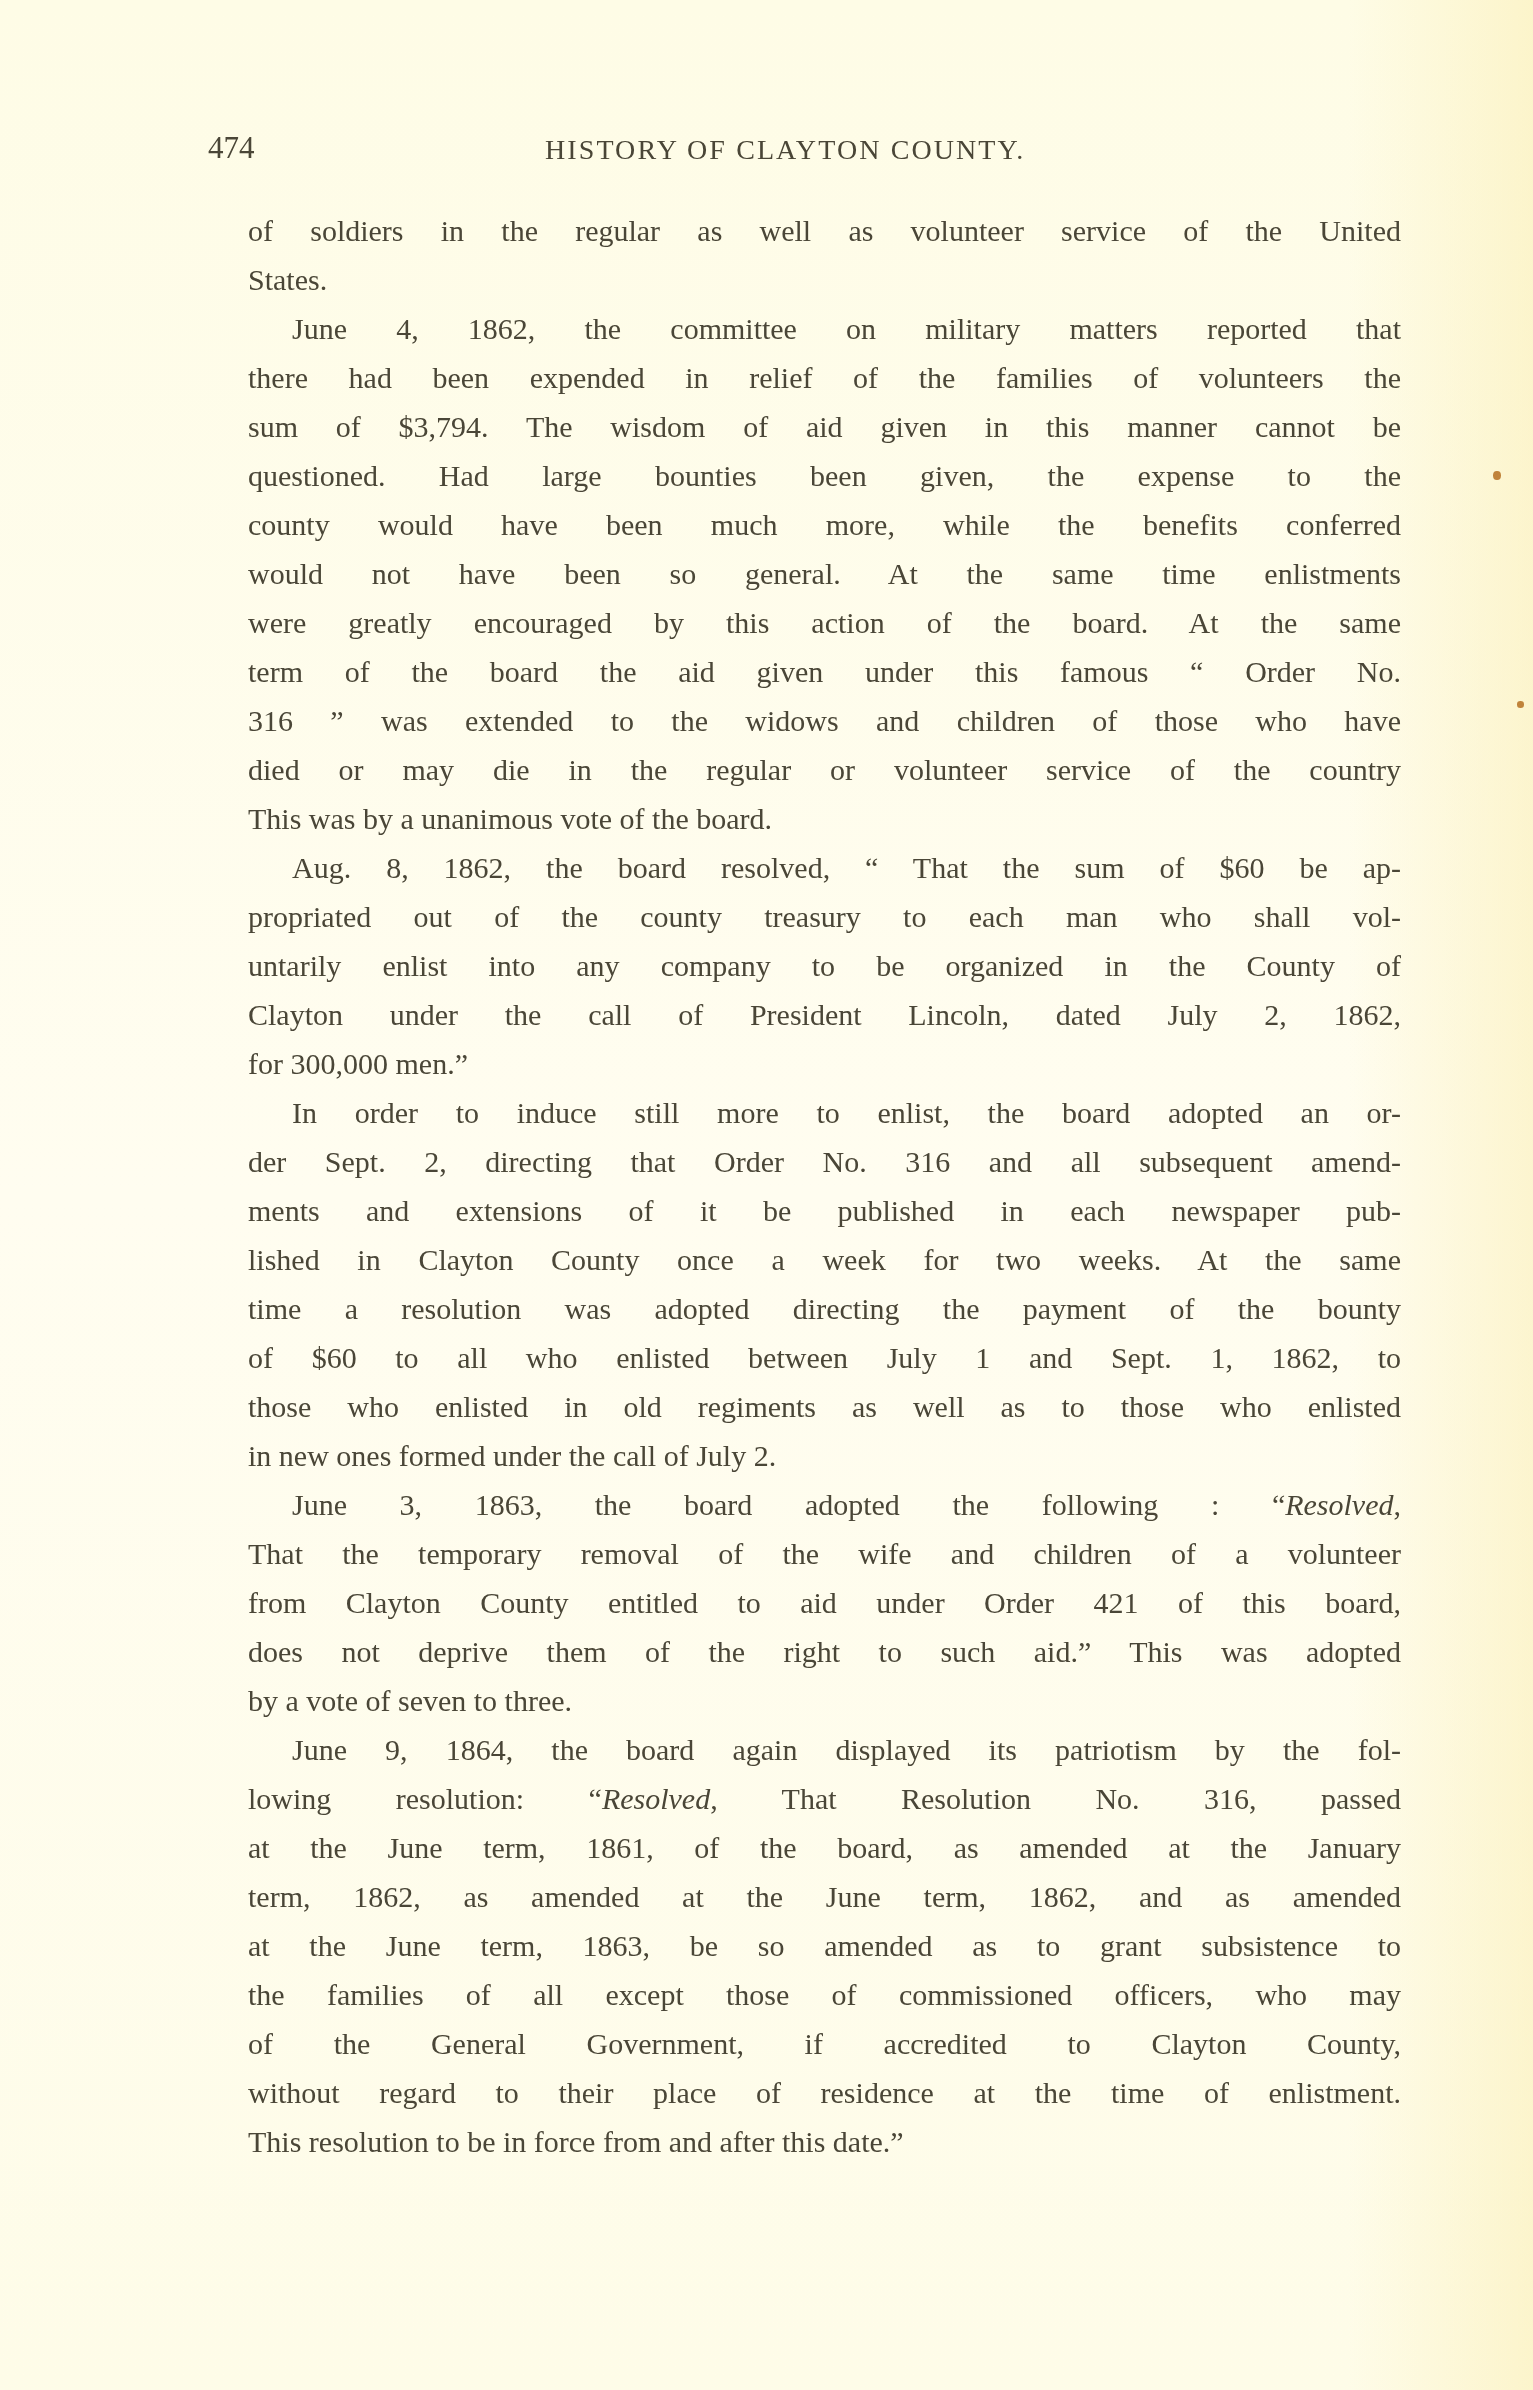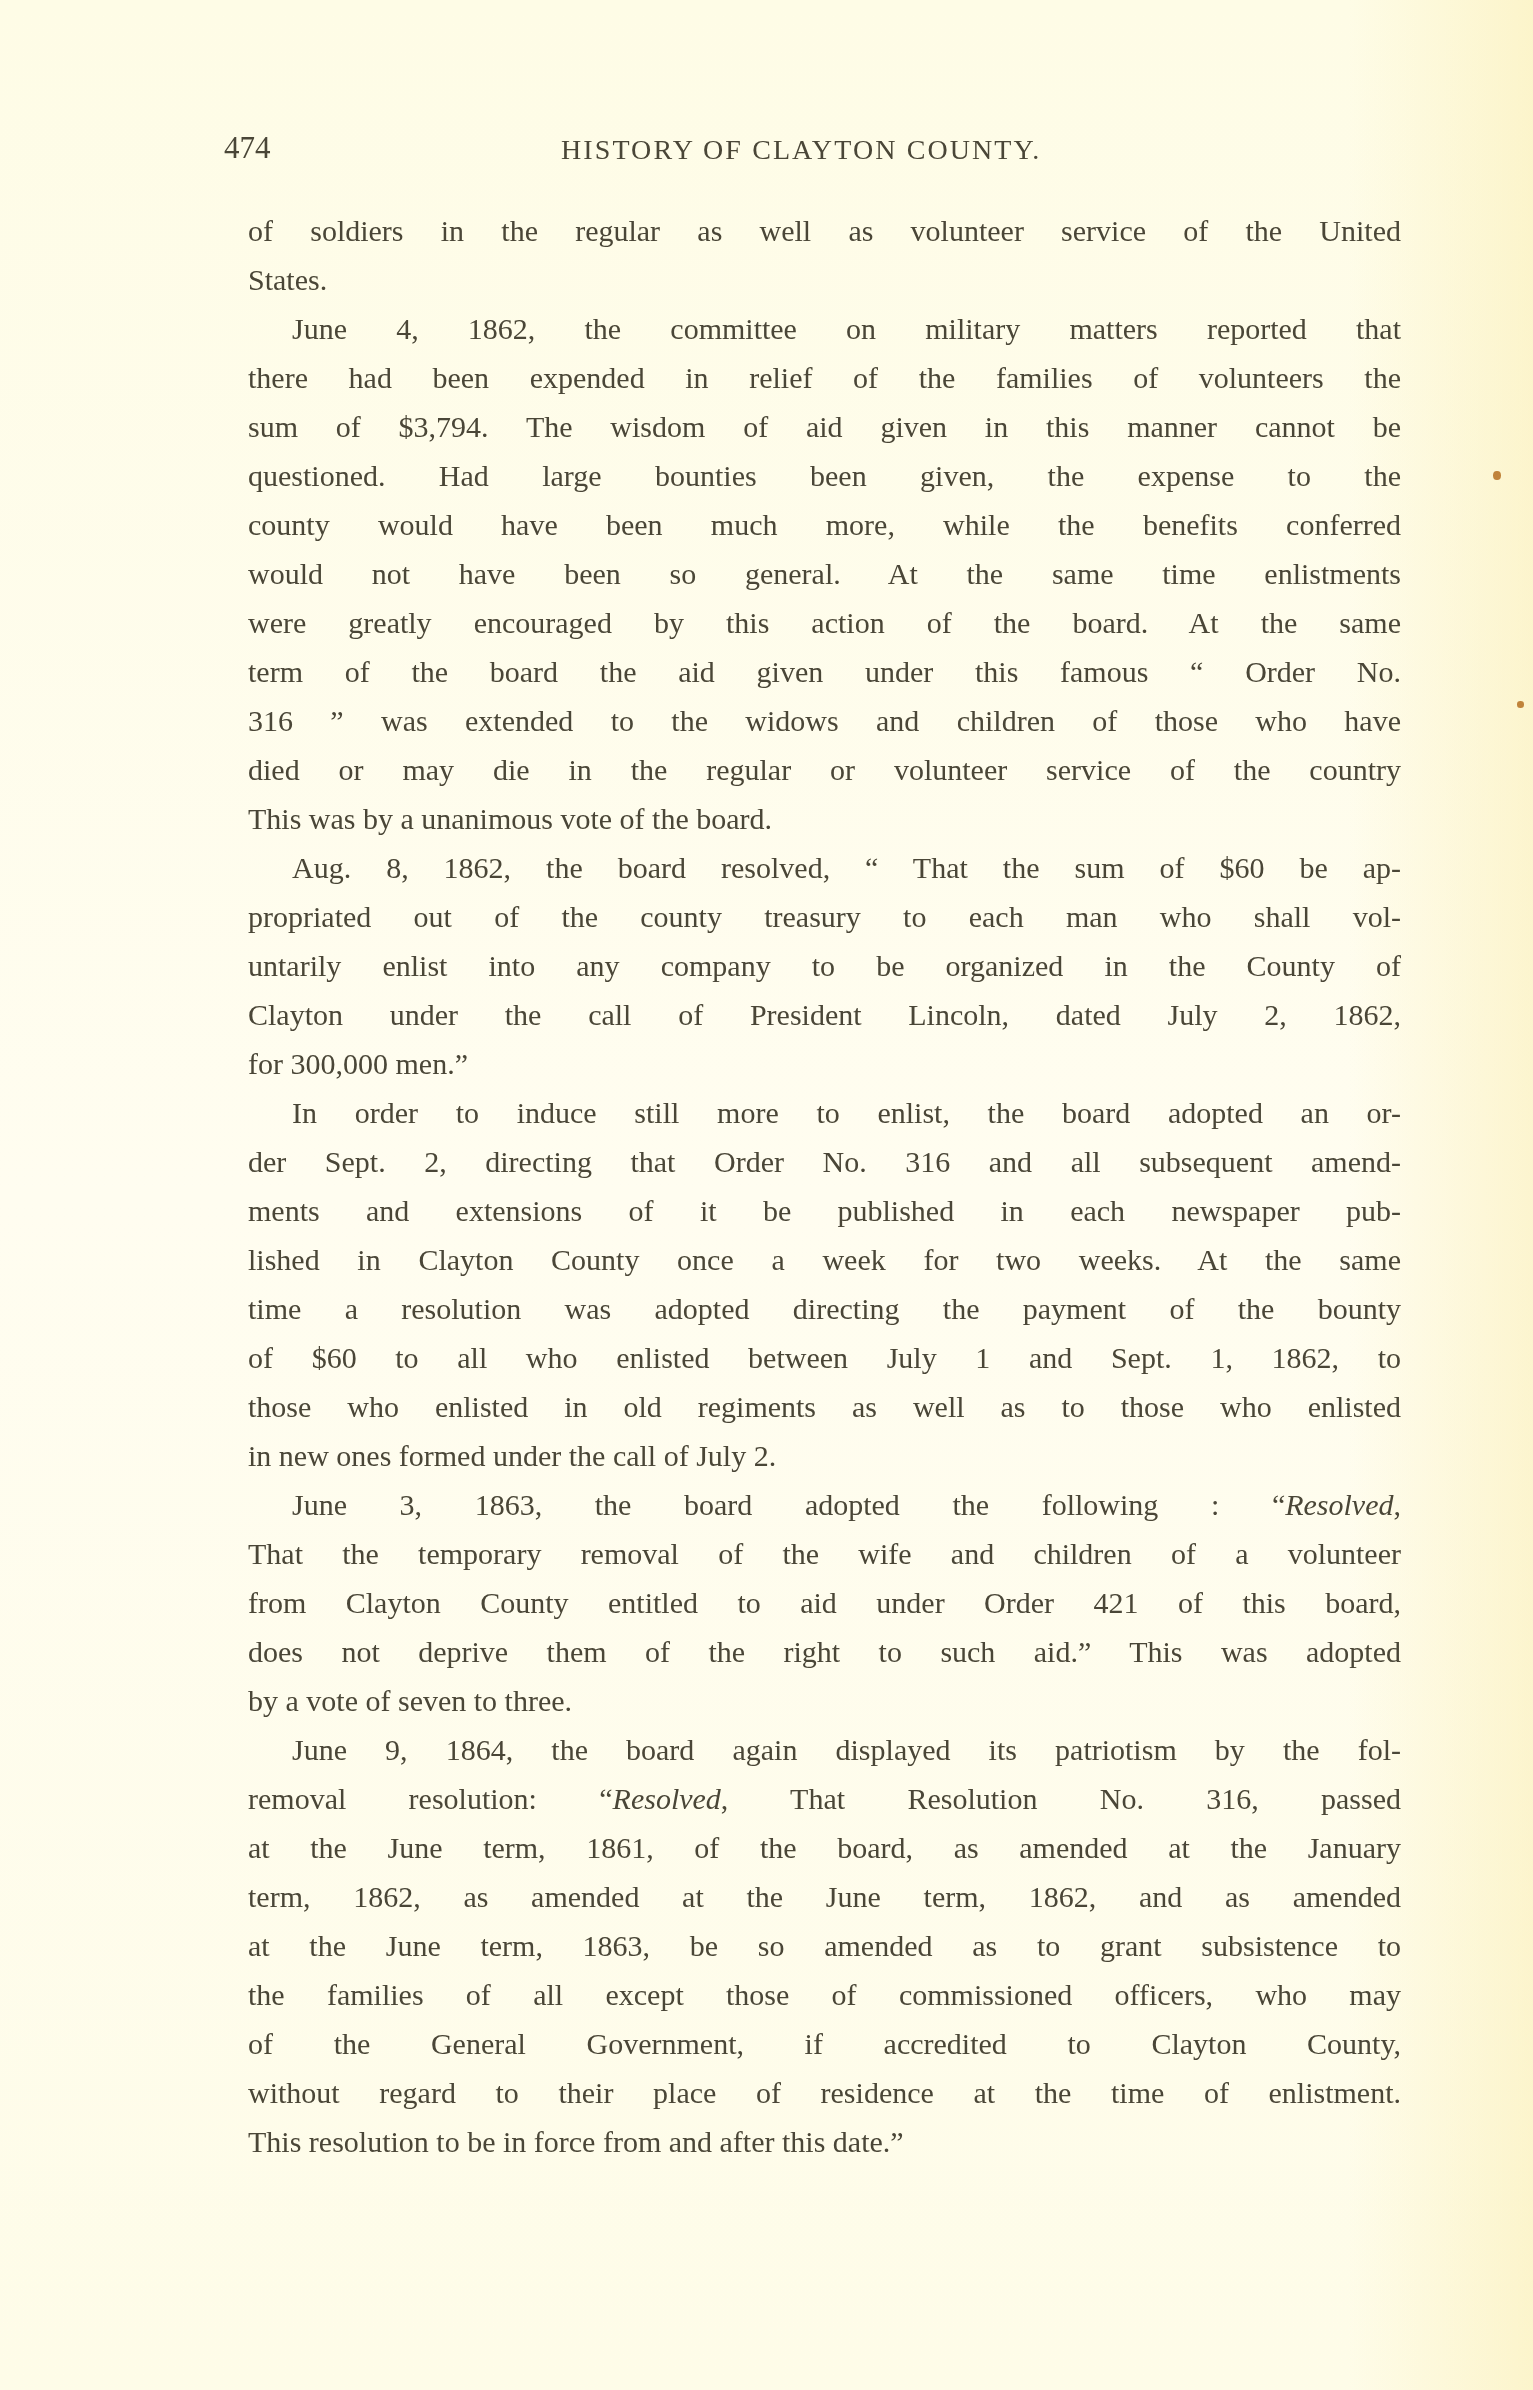--- a/index.html
+++ b/index.html
@@ -17,21 +17,21 @@
     position: absolute;
     left: 0; top: 0;
     width: 1533px;
     height: 2390px;
     background:
       linear-gradient(to right, rgba(255,255,255,0) 0%, rgba(255,255,255,0) 88%, rgba(250,238,180,0.55) 100%),
       linear-gradient(to bottom, #fefce6 0%, #fffdf0 50%, #fefce8 100%);
   }
   .running-head {
     position: absolute;
-    left: 224px;
+    left: 208px;
     top: 129px;
     width: 1177px;
     height: 38px;
     font-family: "Liberation Serif", "DejaVu Serif", serif;
     color: #4a4637;
   }
   .page-number {
     position: absolute;
     left: 0;
     top: 0;
@@ -133,21 +133,21 @@
     <div>
       <span class="line indent"><span>June 3, 1863, the board adopted the following :</span> <span><span>“</span><span class="it">Resolved</span><span>,</span></span></span>
       <span class="line">That the temporary removal of the wife and children of a volunteer</span>
       <span class="line">from Clayton County entitled to aid under Order 421 of this board,</span>
       <span class="line">does not deprive them of the right to such aid.”  This was adopted</span>
       <span class="line last">by a vote of seven to three.</span>
     </div>
 
     <div>
       <span class="line indent">June 9, 1864, the board again displayed its patriotism by the fol-</span>
-      <span class="line"><span>removal resolution:  “</span><span class="it">Resolved</span><span>, That Resolution No. 316, passed</span></span>
+      <span class="line"><span>lowing resolution:  “</span><span class="it">Resolved</span><span>, That Resolution No. 316, passed</span></span>
       <span class="line">at the June term, 1861, of the board, as amended at the January</span>
       <span class="line">term, 1862, as amended at the June term, 1862, and as amended</span>
       <span class="line">at the June term, 1863, be so amended as to grant subsistence to</span>
       <span class="line">the families of all except those of commissioned officers, who may</span>
       <span class="line">of the General Government, if accredited to Clayton County,</span>
       <span class="line">without regard to their place of residence at the time of enlistment.</span>
       <span class="line last">This resolution to be in force from and after this date.”</span>
     </div>
 
   </div>

